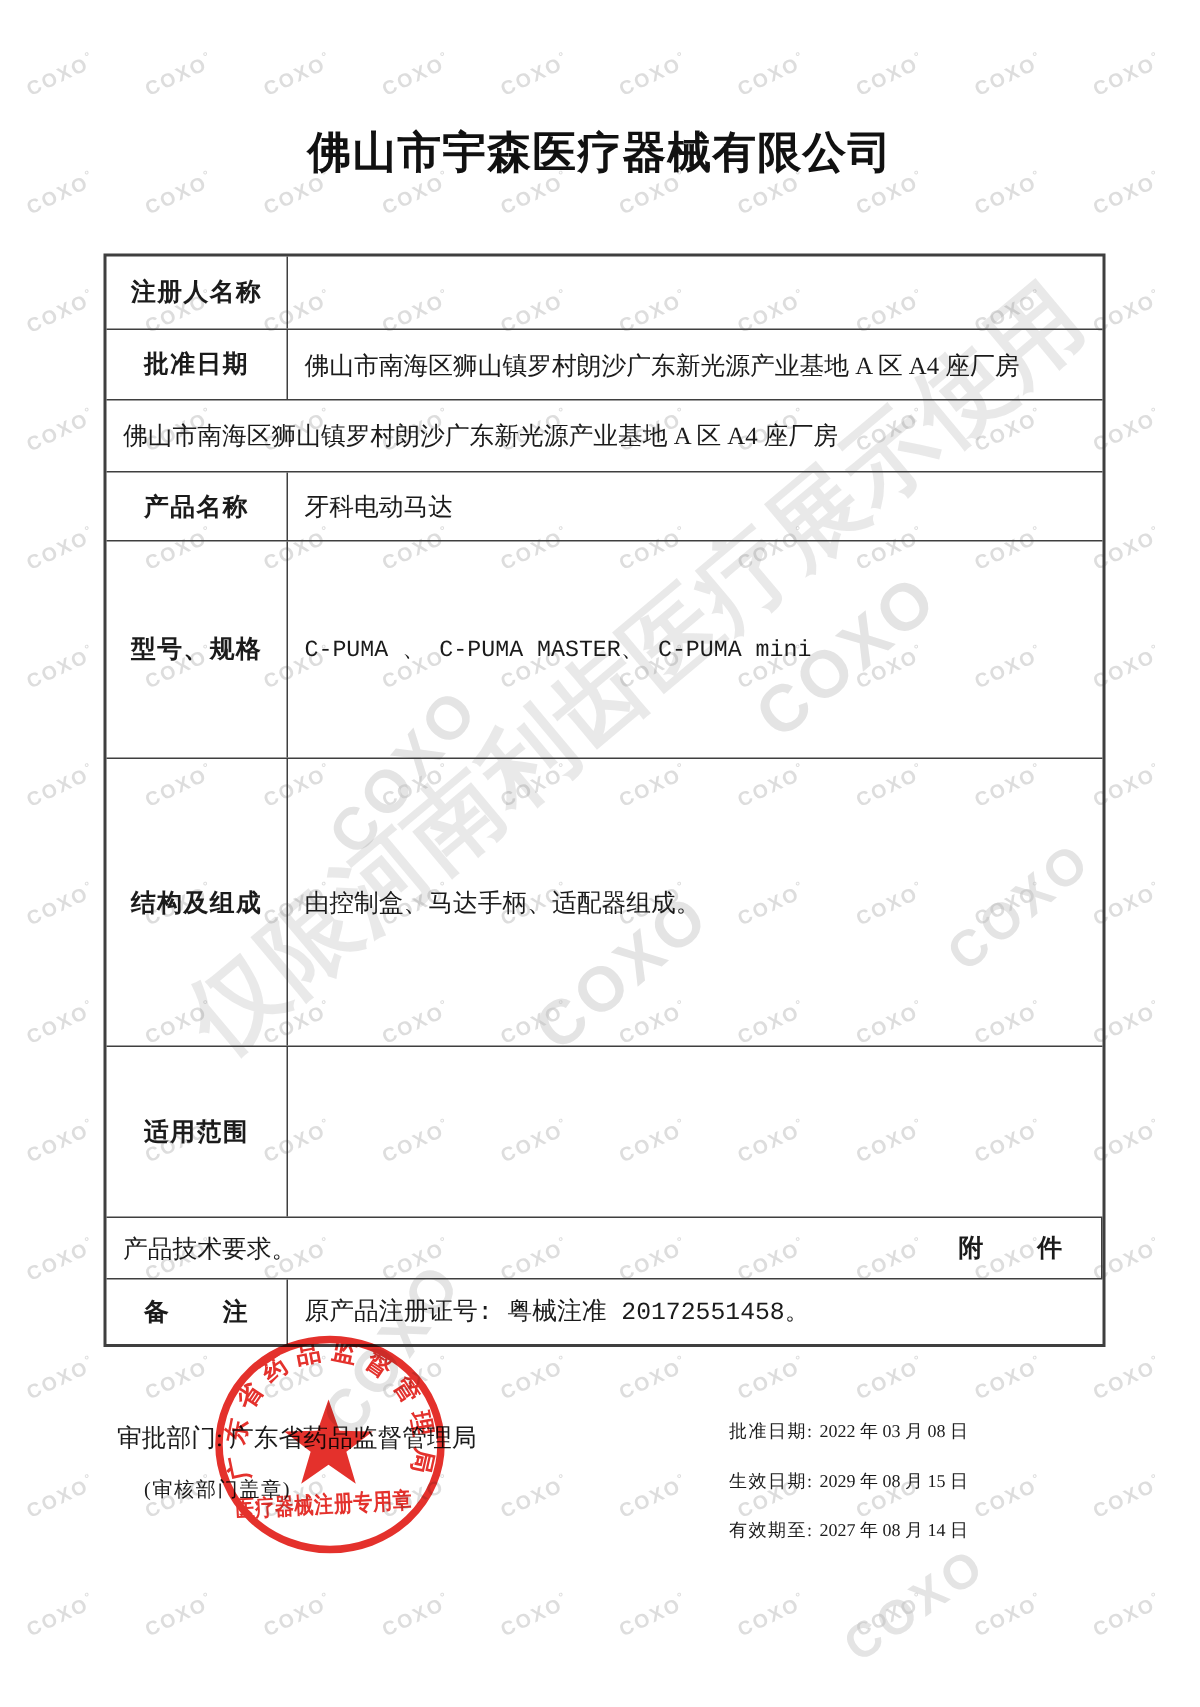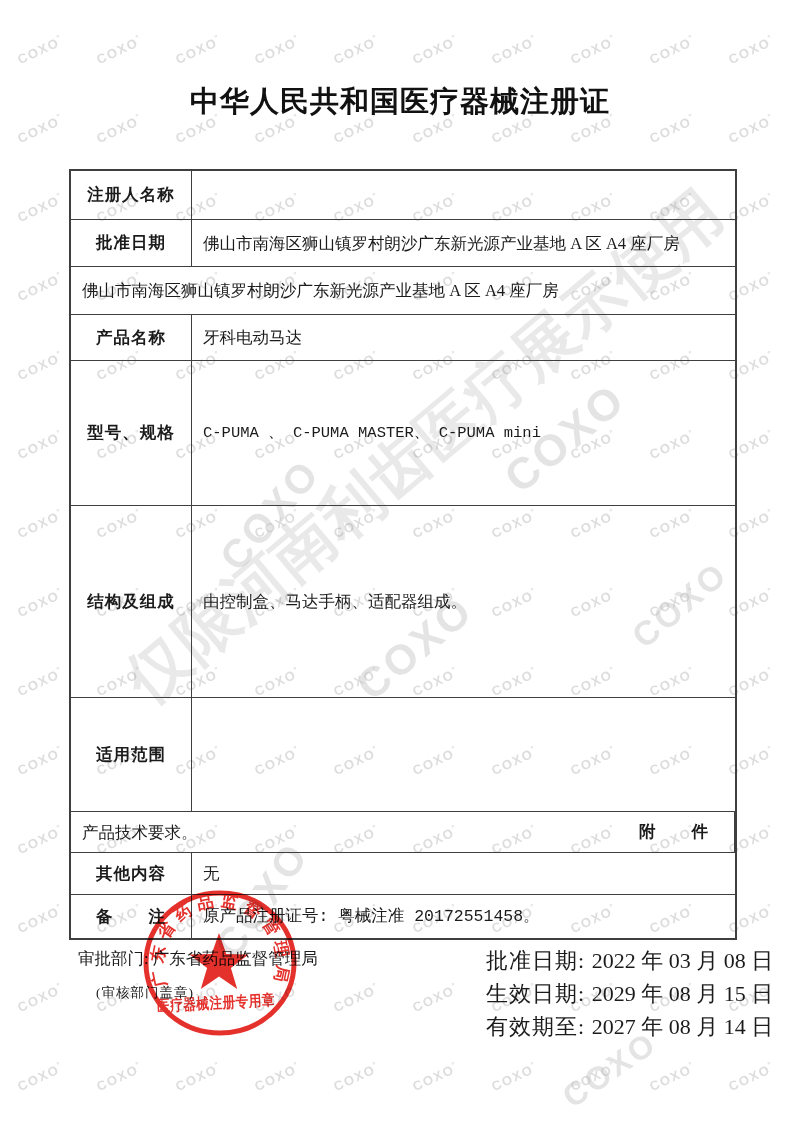--- a/index.html
+++ b/index.html
@@ -71,21 +71,21 @@
   .r1{height:49px}.r2{height:47px}.r3{height:48px}.r4{height:46px}
   .r5{height:145px}.r6{height:192px}.r7{height:114px}
   .r8{height:41px}.r9{height:42px}.r10{height:43px}
   .r3 .label{letter-spacing:5px;}
   .r5 .value{font-family:"Liberation Mono","DejaVu Sans Mono",monospace;font-size:15.5px;}
 
   
   .dept-line{position:absolute;left:78px;top:948px;z-index:1;font-size:16.5px;}
   .seal-note{position:absolute;left:96px;top:984px;z-index:1;font-size:13.5px;letter-spacing:1px;}
   .dates{position:absolute;left:486px;top:946px;z-index:1;}
-  .date-row{height:33px;font-size:22px;white-space:nowrap;}
+  .date-row{height:33px;font-size:12px;white-space:nowrap;}
   .date-row .dlabel{font-weight:normal;letter-spacing:1px;}
 
   
   .stamp{
     position:absolute;left:138px;top:886px;width:164px;height:154px;z-index:2;
     mix-blend-mode:multiply;opacity:.93;pointer-events:none;
   }
   .stamp .ring{fill:none;stroke:var(--stamp-color);stroke-width:5;}
   .stamp .star{fill:var(--stamp-color);}
   .stamp text{fill:var(--stamp-color);font-weight:bold;
@@ -243,21 +243,21 @@
   <div class="wm-layer">
       <span class="wm-l" style="font-size: 44px; left: 565px; top: 438px; transform: translate(-50%, -50%) rotate(-40deg);">COXO</span>
       <span class="wm-l" style="font-size: 40px; left: 270px; top: 515px; transform: translate(-50%, -50%) rotate(-50deg);">COXO</span>
       <span class="wm-l" style="font-size: 42px; left: 415px; top: 648px; transform: translate(-50%, -50%) rotate(-40deg);">COXO</span>
       <span class="wm-l" style="font-size: 40px; left: 262px; top: 900px; transform: translate(-50%, -50%) rotate(-55deg);">COXO</span>
       <span class="wm-l" style="font-size: 34px; left: 680px; top: 605px; transform: translate(-50%, -50%) rotate(-40deg);">COXO</span>
       <span class="wm-l" style="font-size: 32px; left: 610px; top: 1070px; transform: translate(-50%, -50%) rotate(-35deg);">COXO</span>
     </div>
   <div class="wm-diag">仅限河南利齿医疗展示使用</div>
 
-  <h1 class="title">中华人民共和国医疗器械注册证</h1>
+  <h1 class="title">佛山市宇森医疗器械有限公司</h1>
 
   <div class="cert-table">
     <div class="row r1">
       <div class="cell label">注册人名称</div>
     </div>
     <div class="row r2">
       <div class="cell label">批准日期</div>
       <div class="cell value">佛山市南海区狮山镇罗村朗沙广东新光源产业基地 A 区 A4 座厂房</div>
     </div>
     <div class="row r3">
@@ -274,24 +274,20 @@
     <div class="row r6">
       <div class="cell label">结构及组成</div>
       <div class="cell value">由控制盒、马达手柄、适配器组成。</div>
     </div>
     <div class="row r7">
       <div class="cell label">适用范围</div>
     </div>
     <div class="row r8">
       <div class="cell value">产品技术要求。</div>
       <div class="cell label">附　　件</div>
-    </div>
-    <div class="row r9">
-      <div class="cell label">其他内容</div>
-      <div class="cell value">无</div>
     </div>
     <div class="row r10">
       <div class="cell label">备　　注</div>
       <div class="cell value">原产品注册证号: 粤械注准 20172551458。</div>
     </div>
   </div>
 
   <div class="dept-line"><span>审批部门: </span><span>广东省药品监督管理局</span></div>
   <div class="seal-note">(审核部门盖章)</div>
 

